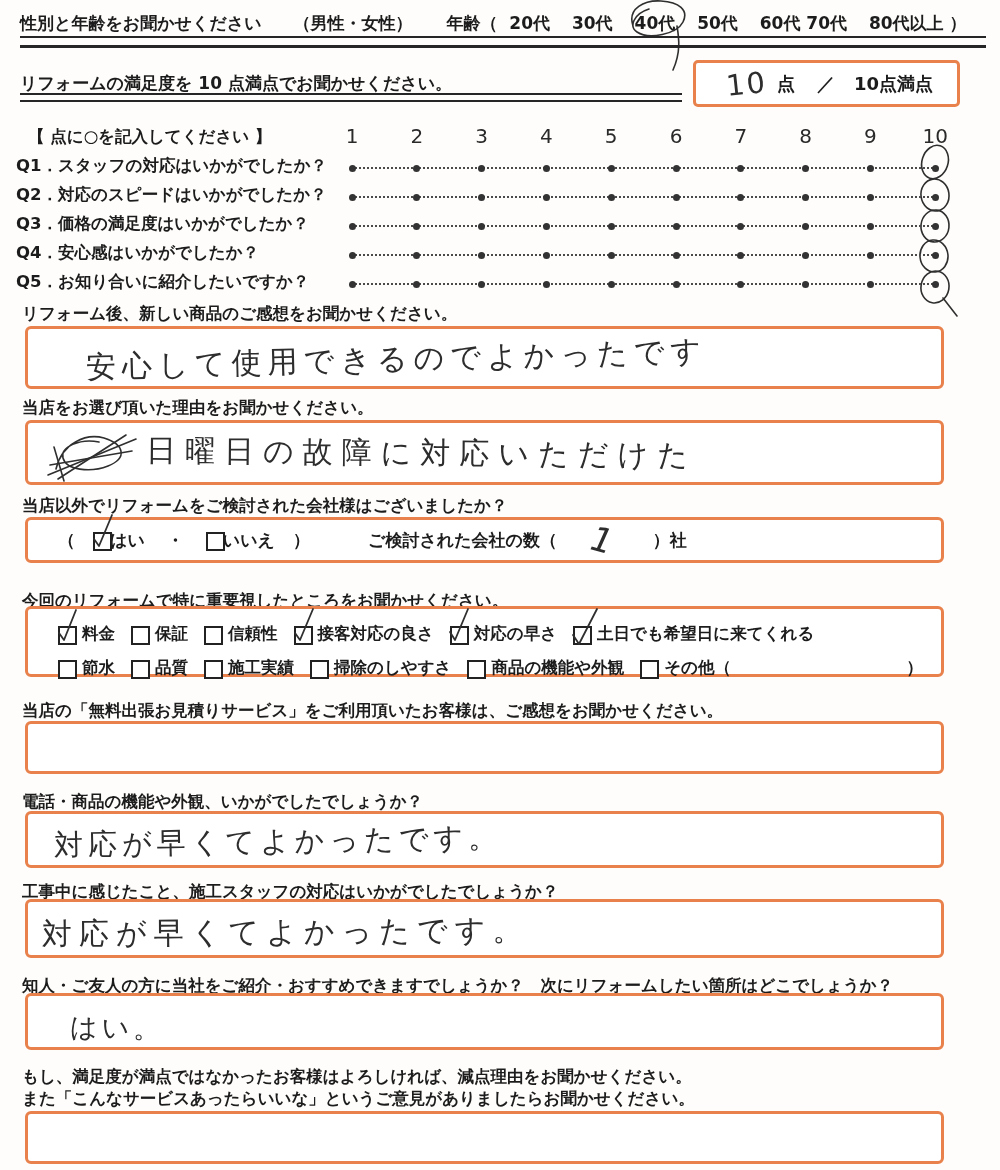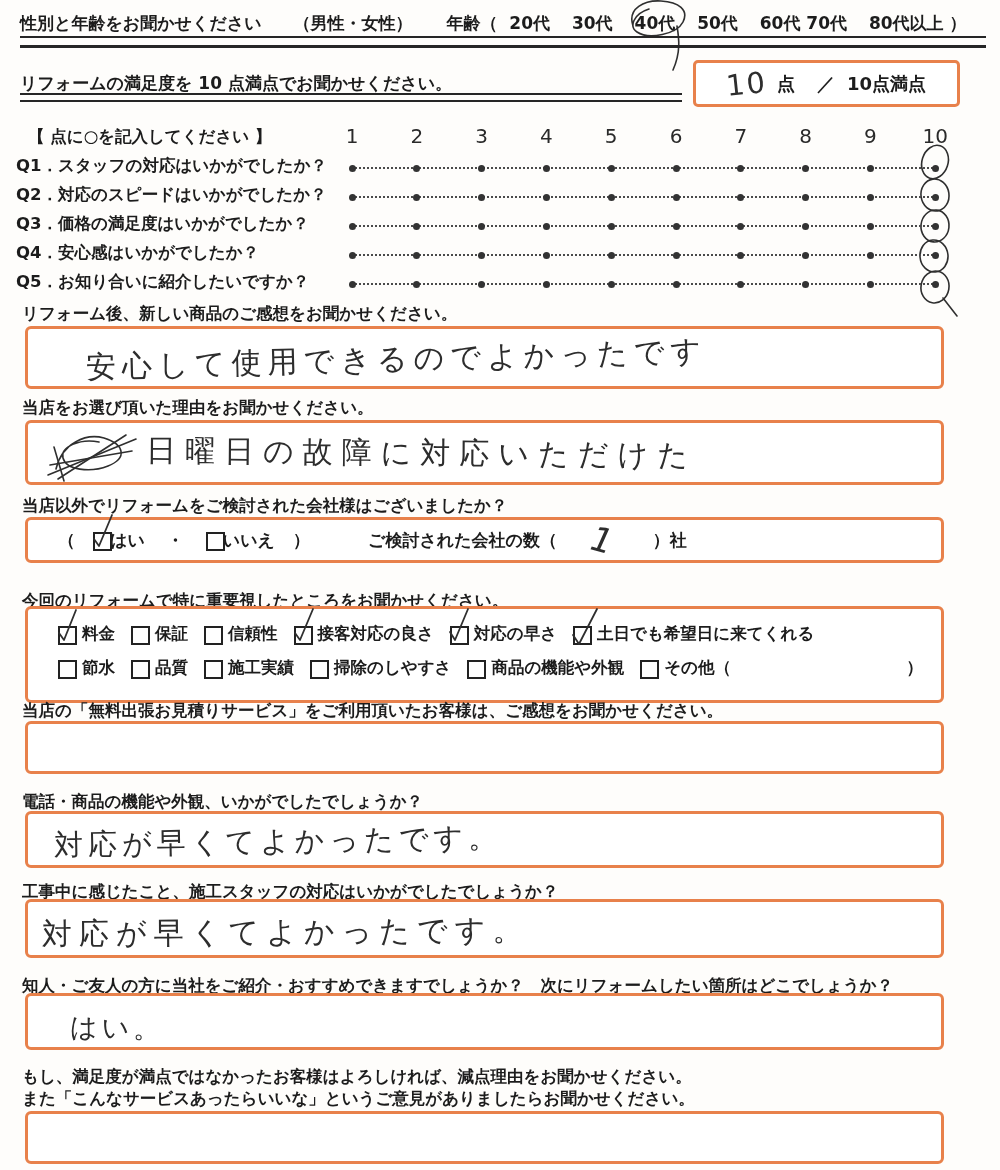--- a/index.html
+++ b/index.html
@@ -15,21 +15,21 @@
   .hw { position:absolute; font-size:28px; color:var(--hw); font-weight:400; white-space:nowrap; }
 
   
   .score-box { position:absolute; left:693px; top:60px; width:267px; height:47px;
                border:3px solid var(--accent); border-radius:5px; box-sizing:border-box;
                display:flex; align-items:center; background:#fff; }
   .score-hw { position:static; font-size:29px; margin-left:30px; transform:rotate(-6deg); letter-spacing:2px; }
   .score-box .b { font-size:18px; }
   .score-unit { margin-left:10px; }
   .score-sep { margin-left:22px; }
-  .score-max { margin-left:12px;text-align:center; }
+  .score-max { margin-left:19px;text-align:center; }
 
   
   .grid { position:absolute; left:0; top:0; width:800px; height:320px; }
   .grid-instruction { position:absolute; left:28px; top:126px; font-size:16.5px; font-weight:700; }
   .scale-num { position:absolute; top:124px; width:40px; text-align:center; font-size:20px; color:#2a2a2a; }
   .q-label { position:absolute; left:16px; font-size:16.5px; font-weight:700; white-space:nowrap; }
   .q-line { position:absolute; left:352px; width:585px; height:0; border-top:2px dotted #4a4a4a; }
   .dot { position:absolute; top:-4.5px; width:7px; height:7px; background:#333; border-radius:50%; }
   .circle-chain { position:absolute; left:903px; top:142px; overflow:visible; }
 
@@ -208,21 +208,21 @@
       </span>
       <span class="b">いいえ</span>
       <span class="b" style="margin-left:18px">）</span>
       <span class="b" style="margin-left:58px">ご検討された会社の数（</span>
       <span class="hw" style="position:static;margin-left:34px;font-size:34px;transform:rotate(16deg) skewX(-8deg)">1</span>
       <span class="b" style="margin-left:40px">）社</span>
     </div>
   </div>
 
   <div class="sec-label" style="top:590px">今回のリフォームで特に重要視したところをお聞かせください。</div>
-  <div class="obox" style="top:606px;height:97px">
+  <div class="obox" style="top:606px;height:71px">
     <div class="prio-row" style="top:14px">
       <span class="p-item">
         <span class="cb-wrap">
             <span class="cb"></span>
           <svg class="hw-check" width="26" height="38" viewBox="0 0 26 38" stroke-width="1.8">
               <path d="M3 26 L8 33 L20 3"></path>
             </svg>
         </span>
         <span>料金</span>
       </span>

